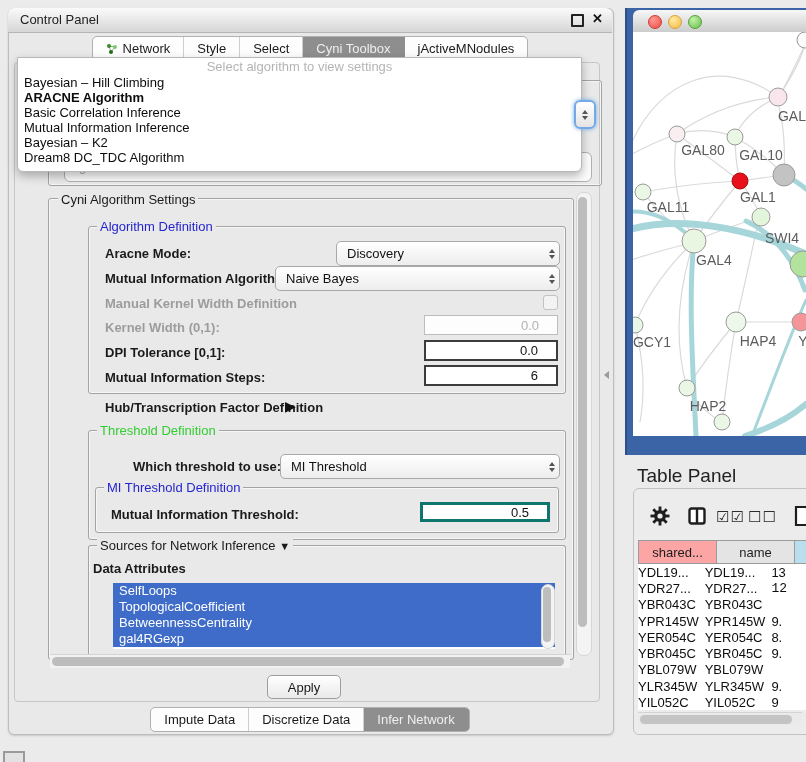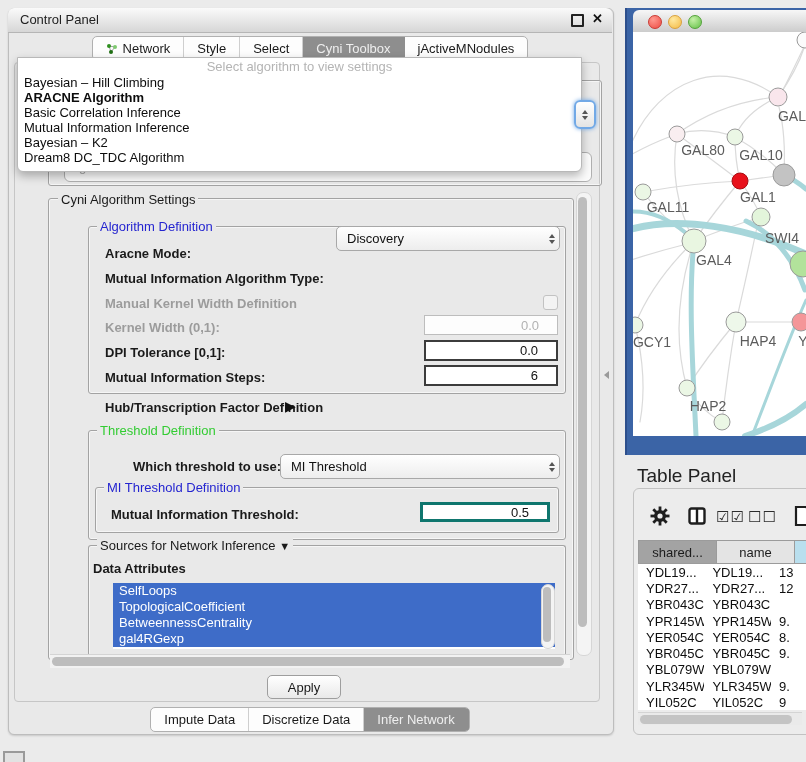--- a/index.html
+++ b/index.html
@@ -74,21 +74,21 @@
 
   .tp-label{left:637px;top:465px;font-size:19px;color:#222;}
   .tp-window{left:633px;top:488px;width:180px;height:245px;background:#ececec;border:1px solid #c2c2c2;border-radius:6px;}
   .tp-toolbar-icon{position:absolute;display:flex;align-items:center;}
   .chk-glyph{font-size:15px;color:#2b2b2b;letter-spacing:1px;}
   .tp-table-head{position:absolute;display:flex;height:24px;}
   .th-cell{border:1px solid #9b9b9b;border-left:none;font-size:13px;display:flex;align-items:center;justify-content:center;color:#1c1c1c;}
   .th-cell:first-child{border-left:1px solid #9b9b9b;}
   .tp-body{position:absolute;background:#ffffff;overflow:hidden;}
   .trow{display:flex;height:16.3px;align-items:center;}
-  .tcell{font-size:13px;color:#0e0e0e;padding-left:8px;white-space:nowrap;overflow:hidden;box-sizing:border-box;}
+  .tcell{font-size:13px;color:#0e0e0e;padding-left:0;white-space:nowrap;overflow:hidden;box-sizing:border-box;}
 
   .splitter-arrow{left:604px;top:371px;width:0;height:0;border-top:4px solid transparent;border-bottom:4px solid transparent;border-right:5px solid #9a9a9a;}
   .corner-icon{left:3px;top:751px;width:18px;height:12px;border:2px solid #9a9a9a;background:#e2e2e2;}
 </style>
 </head>
 <body>
 
 <div id="root">
 
   <div class="abs cp-window"></div>
@@ -157,29 +157,36 @@
   <div class="abs gbox" style="left:48px;top:198px;width:524px;height:460px;"></div>
 
   <div class="abs vscroll" style="left:576px;top:192px;width:14px;height:462px;">
     <div class="vthumb" style="top:4px;height:430px;"></div>
   </div>
 
   <span class="gtitle blue" style="left:97px;top:219px;">Algorithm Definition</span>
   <div class="abs gbox" style="left:88px;top:226px;width:476px;height:166px;"></div>
 
   <span class="lbl" style="left:105px;top:246px;">Aracne Mode:</span>
-  <div class="combo" style="left:336px;top:226px;width:222px;">
+  <div class="combo" style="left:336px;top:241px;width:222px;">
     <span class="cval">Discovery</span>
     <span class="stepper">
         <span class="tri-up"></span>
         <span class="tri-dn"></span>
       </span>
   </div>
 
   <span class="lbl" style="left:105px;top:271px;">Mutual Information Algorithm Type:</span>
+  <div class="combo" style="left:275px;top:266px;width:283px;">
+    <span class="cval">Naive Bayes</span>
+    <span class="stepper">
+        <span class="tri-up"></span>
+        <span class="tri-dn"></span>
+      </span>
+  </div>
 
   <span class="lbl dis" style="left:105px;top:296px;">Manual Kernel Width Definition</span>
   <span class="checkbox" style="left:543px;top:295px;"></span>
 
   <span class="lbl dis" style="left:105px;top:320px;">Kernel Width (0,1):</span>
   <div class="tfield dis" style="left:424px;top:315px;width:134px;height:20px;">0.0</div>
 
   <span class="lbl" style="left:105px;top:345px;">DPI Tolerance [0,1]:</span>
   <div class="tfield dark" style="left:424px;top:340px;width:134px;height:21px;">0.0</div>
 
@@ -342,34 +349,34 @@
   </div>
   <span class="abs chk-glyph" style="left:716px;top:508px;">☑☑</span>
   <span class="abs chk-glyph" style="left:748px;top:508px;">☐☐</span>
   <div class="tp-toolbar-icon" style="left:794px;top:505px;">
     <svg width="20" height="22" viewBox="0 0 20 22">
       <path d="M2 2 h10 l5 5 v13 h-15 z" fill="#ffffff" stroke="#1e1e1e" stroke-width="2.2"></path>
     </svg>
   </div>
 
   <div class="tp-table-head" style="left:638px;top:540px;" id="table-head">
-      <div class="th-cell" style="width: 77px; background: #a3a3a3;">shared...</div>
+      <div class="th-cell" style="width: 77px; background: #fca5a5;">shared...</div>
       <div class="th-cell" style="width: 77px; background: rgb(228, 228, 228);">name</div>
       <div class="th-cell" style="width: 40px; background: rgb(185, 223, 238);"></div>
     </div>
   <div class="tp-body" style="left:638px;top:564px;width:168px;height:146px;" id="table-body">
       <div class="trow">
         <div class="tcell" style="width: 77px;">YDL19...</div>
         <div class="tcell" style="width: 77px;">YDL19...</div>
         <div class="tcell" style="width: 40px;">13</div>
       </div>
       <div class="trow">
         <div class="tcell" style="width: 77px;">YDR27...</div>
         <div class="tcell" style="width: 77px;">YDR27...</div>
-        <div class="tcell" style="width: 40px;">12</div>
+        <div class="tcell" style="width: 40px; font-family: Liberation Mono, monospace;">12</div>
       </div>
       <div class="trow">
         <div class="tcell" style="width: 77px;">YBR043C</div>
         <div class="tcell" style="width: 77px;">YBR043C</div>
         <div class="tcell" style="width: 40px;"></div>
       </div>
       <div class="trow">
         <div class="tcell" style="width: 77px;">YPR145W</div>
         <div class="tcell" style="width: 77px;">YPR145W</div>
         <div class="tcell" style="width: 40px;">9.</div>

